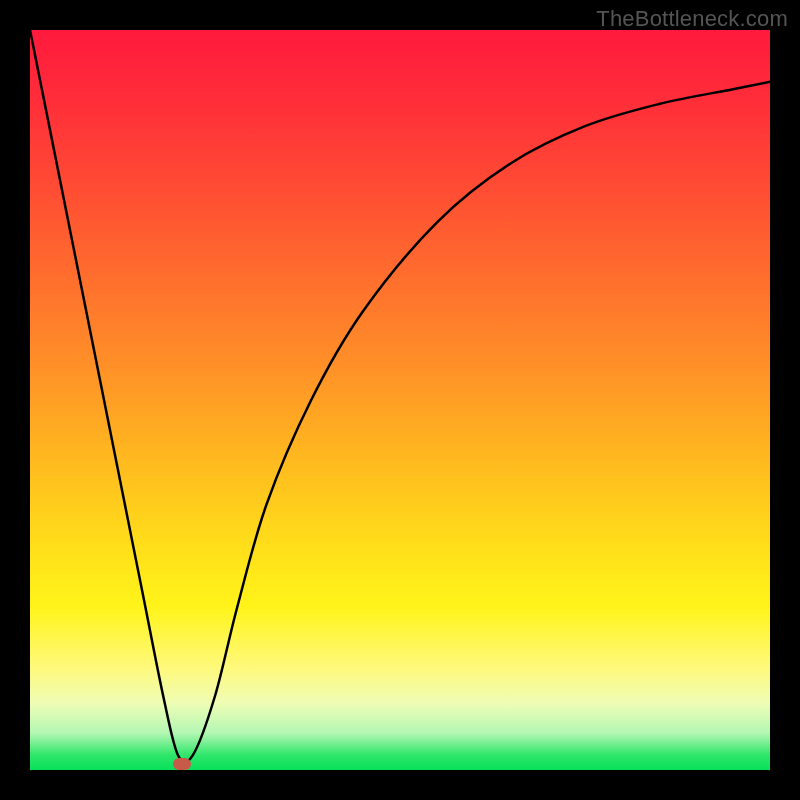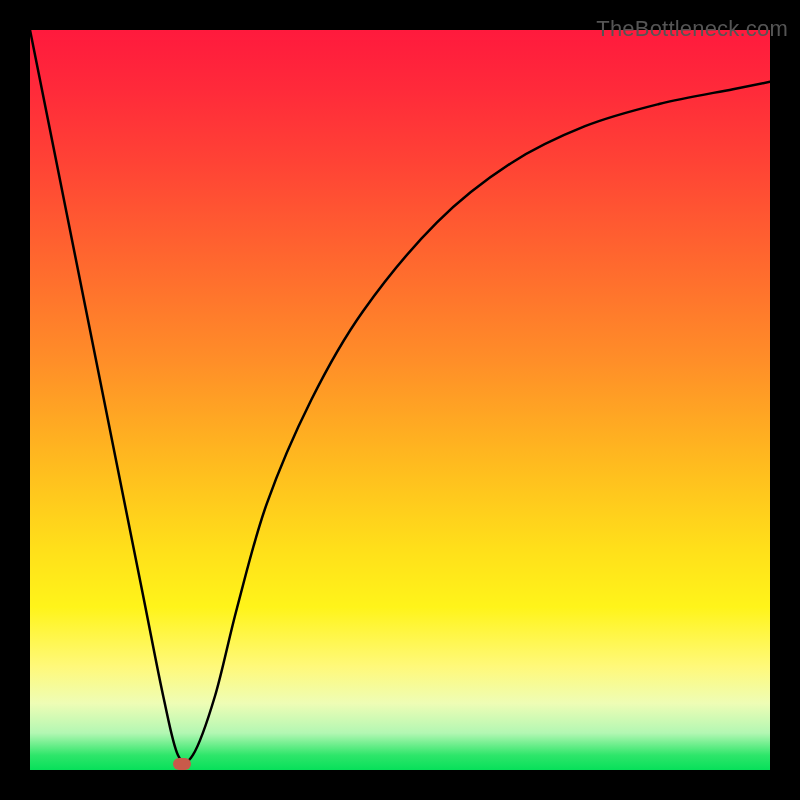--- a/index.html
+++ b/index.html
@@ -12,21 +12,21 @@
     font-family: Arial, Helvetica, sans-serif;
   }
   .frame {
     position: relative;
     width: 800px;
     height: 800px;
     background: #000;
   }
   .watermark {
     position: absolute;
-    top: 16px;
+    top: 6px;
     right: 12px;
     color: #555;
     font-size: 22px;
     font-weight: 500;
     letter-spacing: 0.2px;
     z-index: 60;
     pointer-events: none;
   }
   .plot-area {
     position: absolute;

